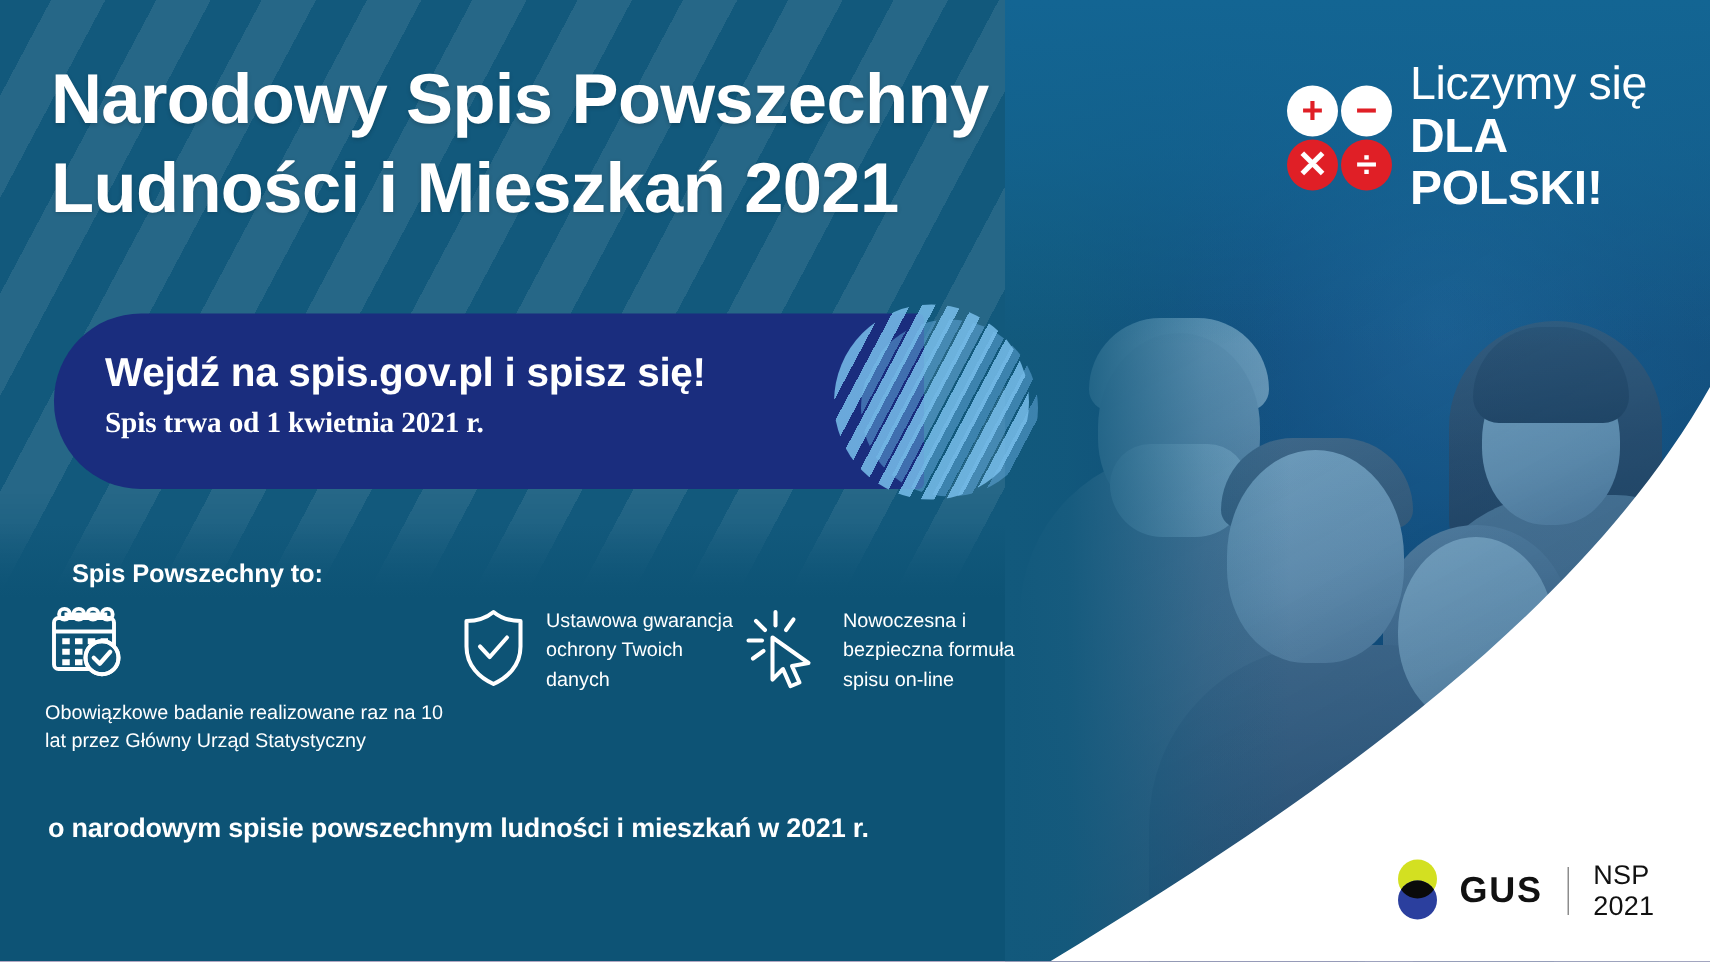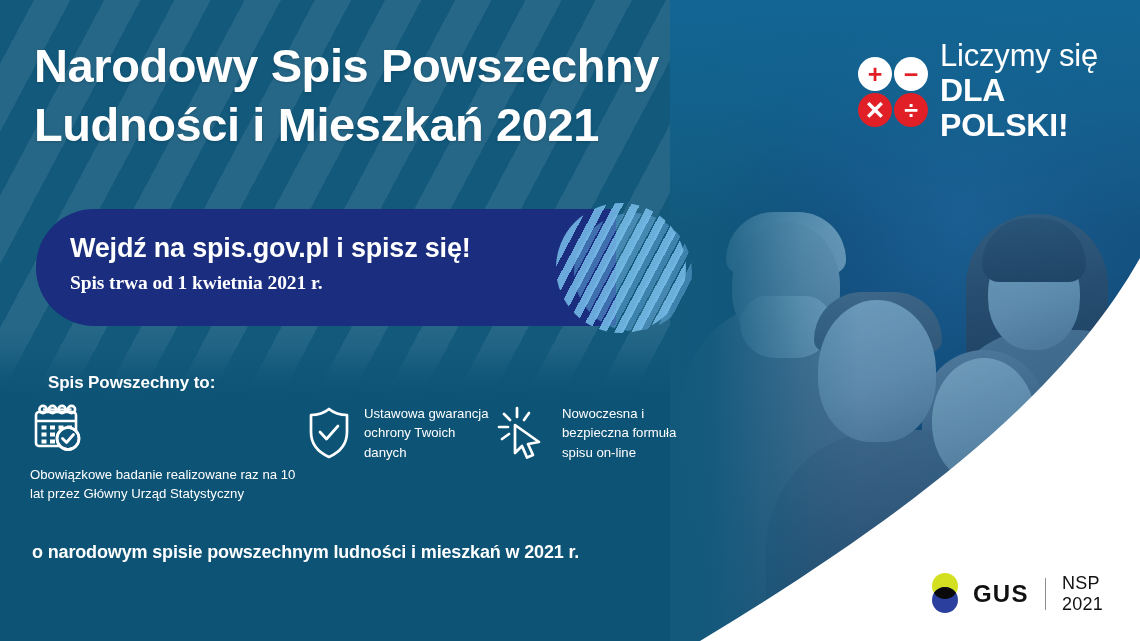--- a/index.html
+++ b/index.html
@@ -287,21 +287,21 @@
     left: 30px; top: 400px;
     display: flex;
     align-items: flex-start;
   }
   .feature {
     display: flex;
     align-items: flex-start;
     gap: 11px;
   }
   .feature.f1 { width: 275px; flex-direction: column; }
-  .feature.f2 { width: 190px; padding-top: 4px; align-items: center; }
+  .feature.f2 { width: 190px; padding-top: 4px; }
   .feature.f3 { width: 200px; padding-top: 4px; }
   .feature .ficon {
     flex: 0 0 auto;
     display: flex; align-items: center; justify-content: center;
   }
   .feature .ftext {
     color: #ffffff;
     font-size: 13.2px;
     line-height: 1.46;
     font-weight: 400;

